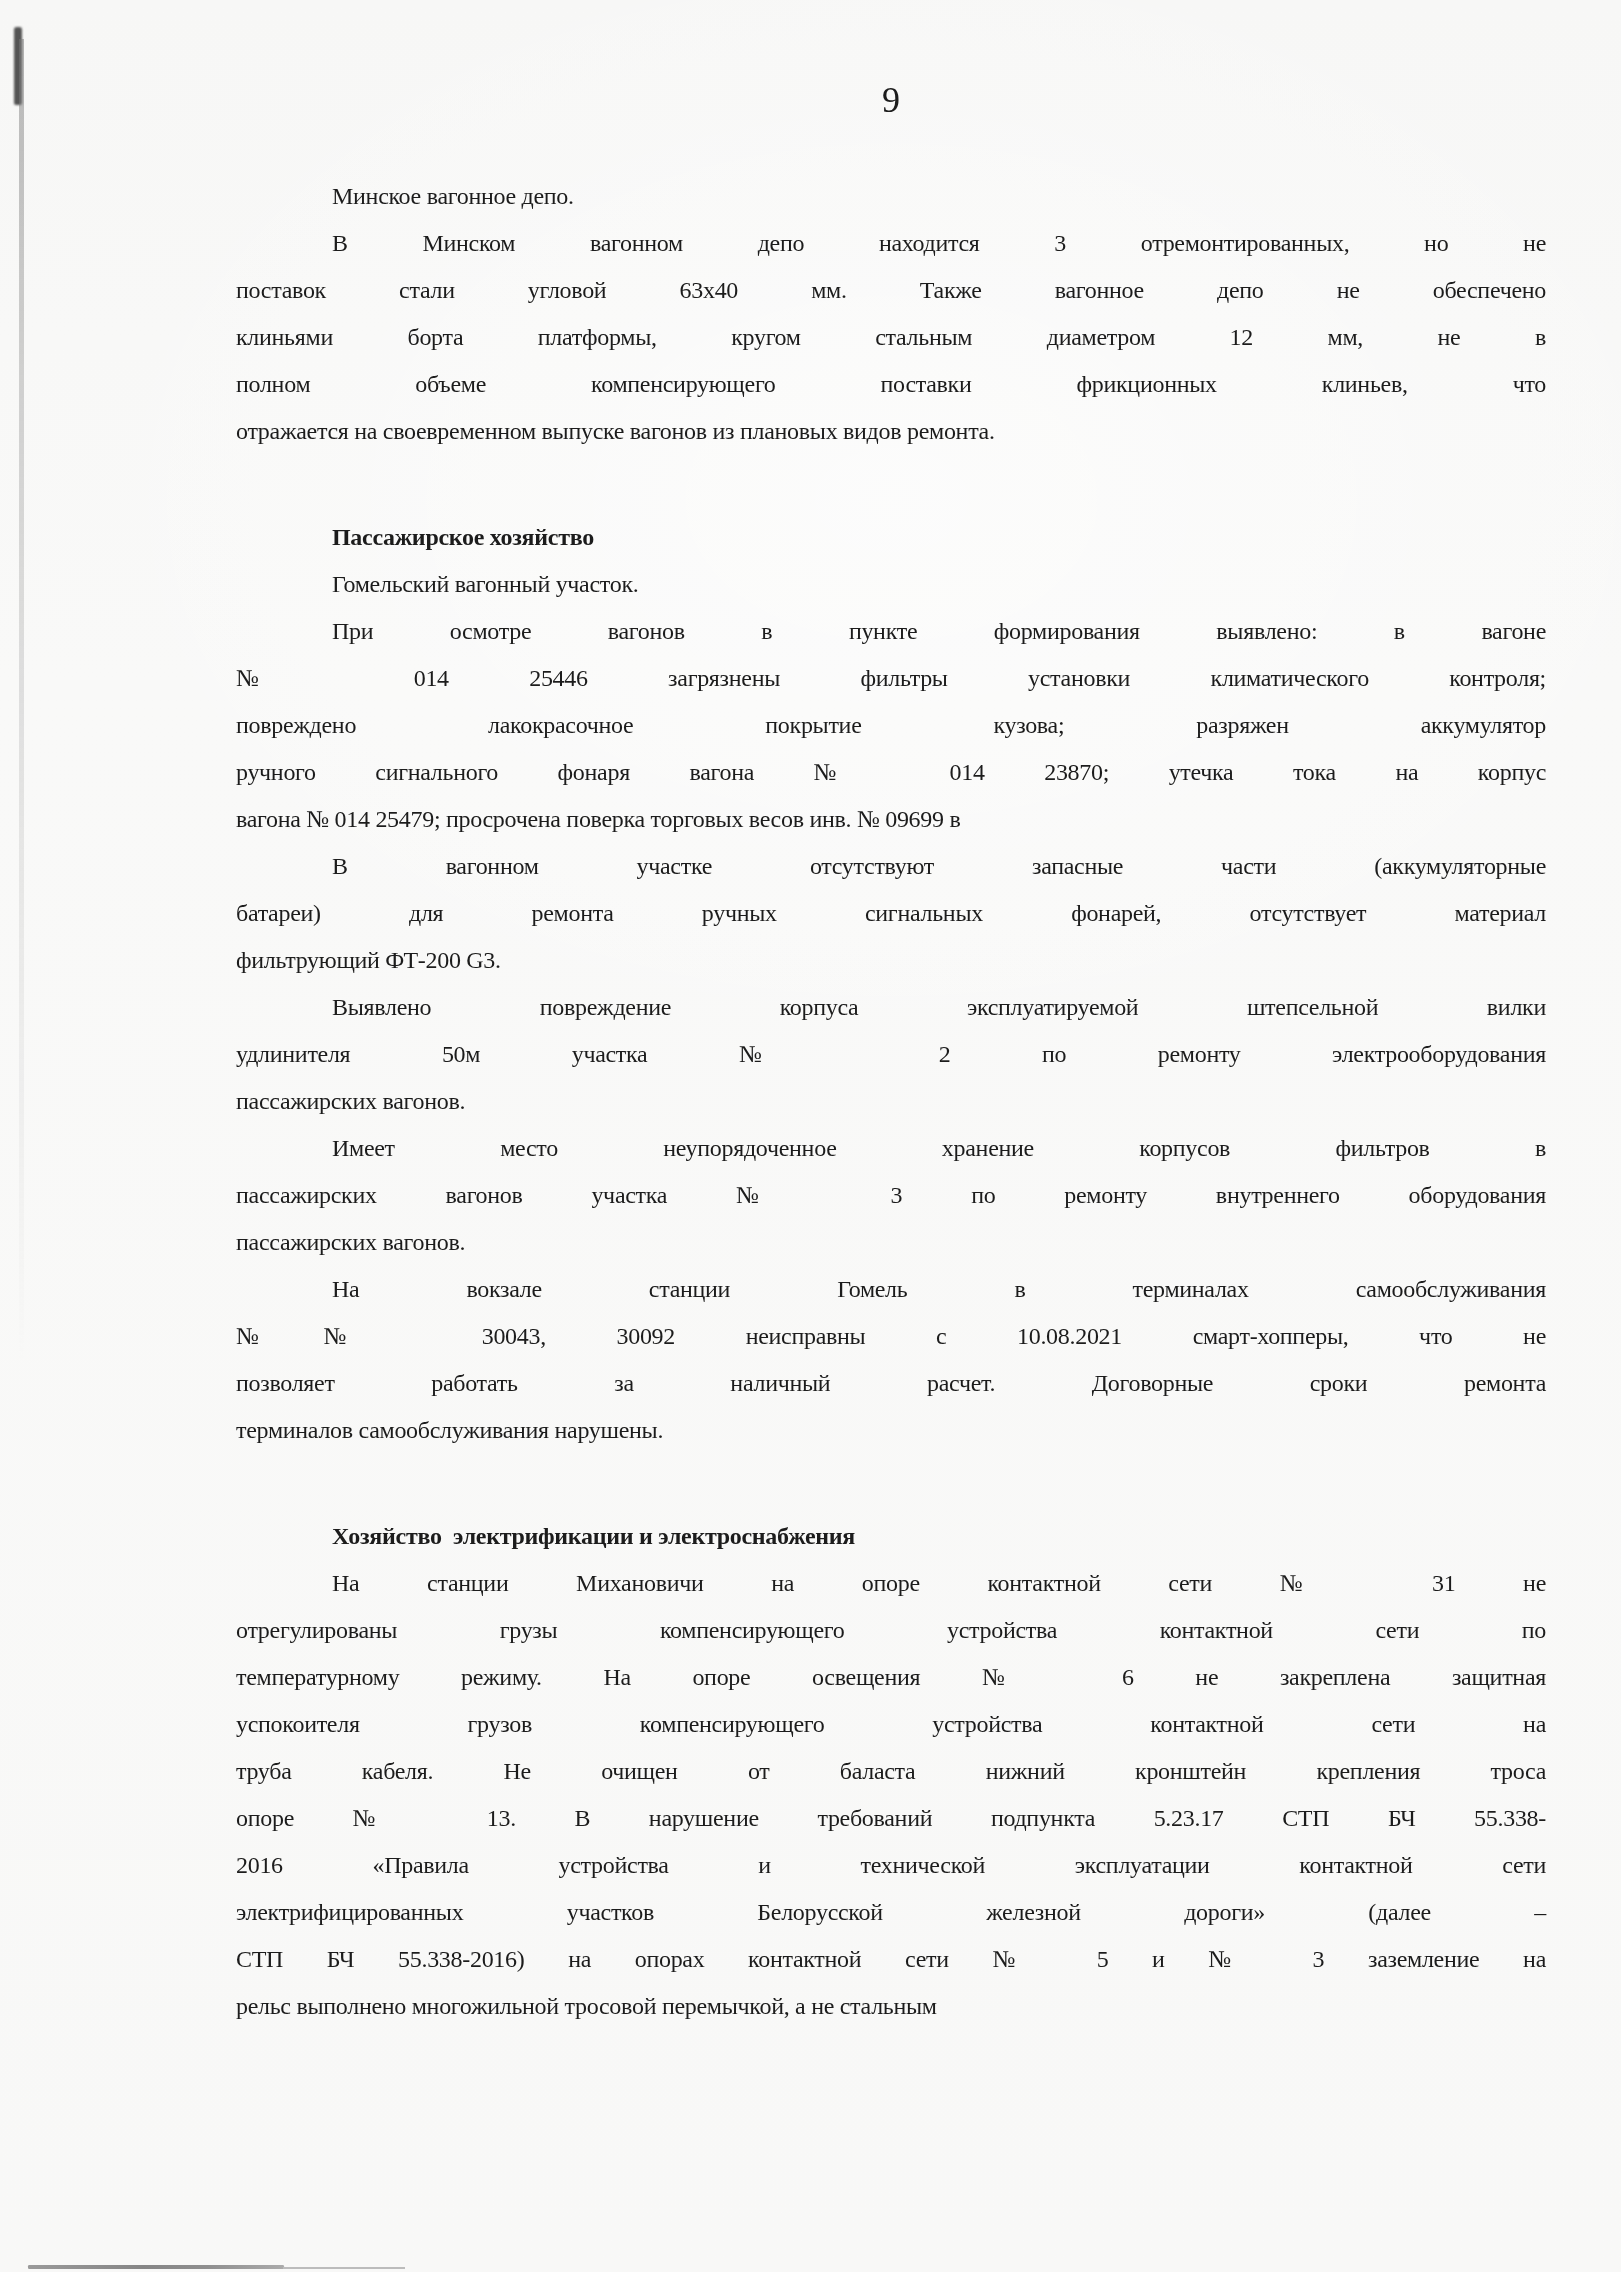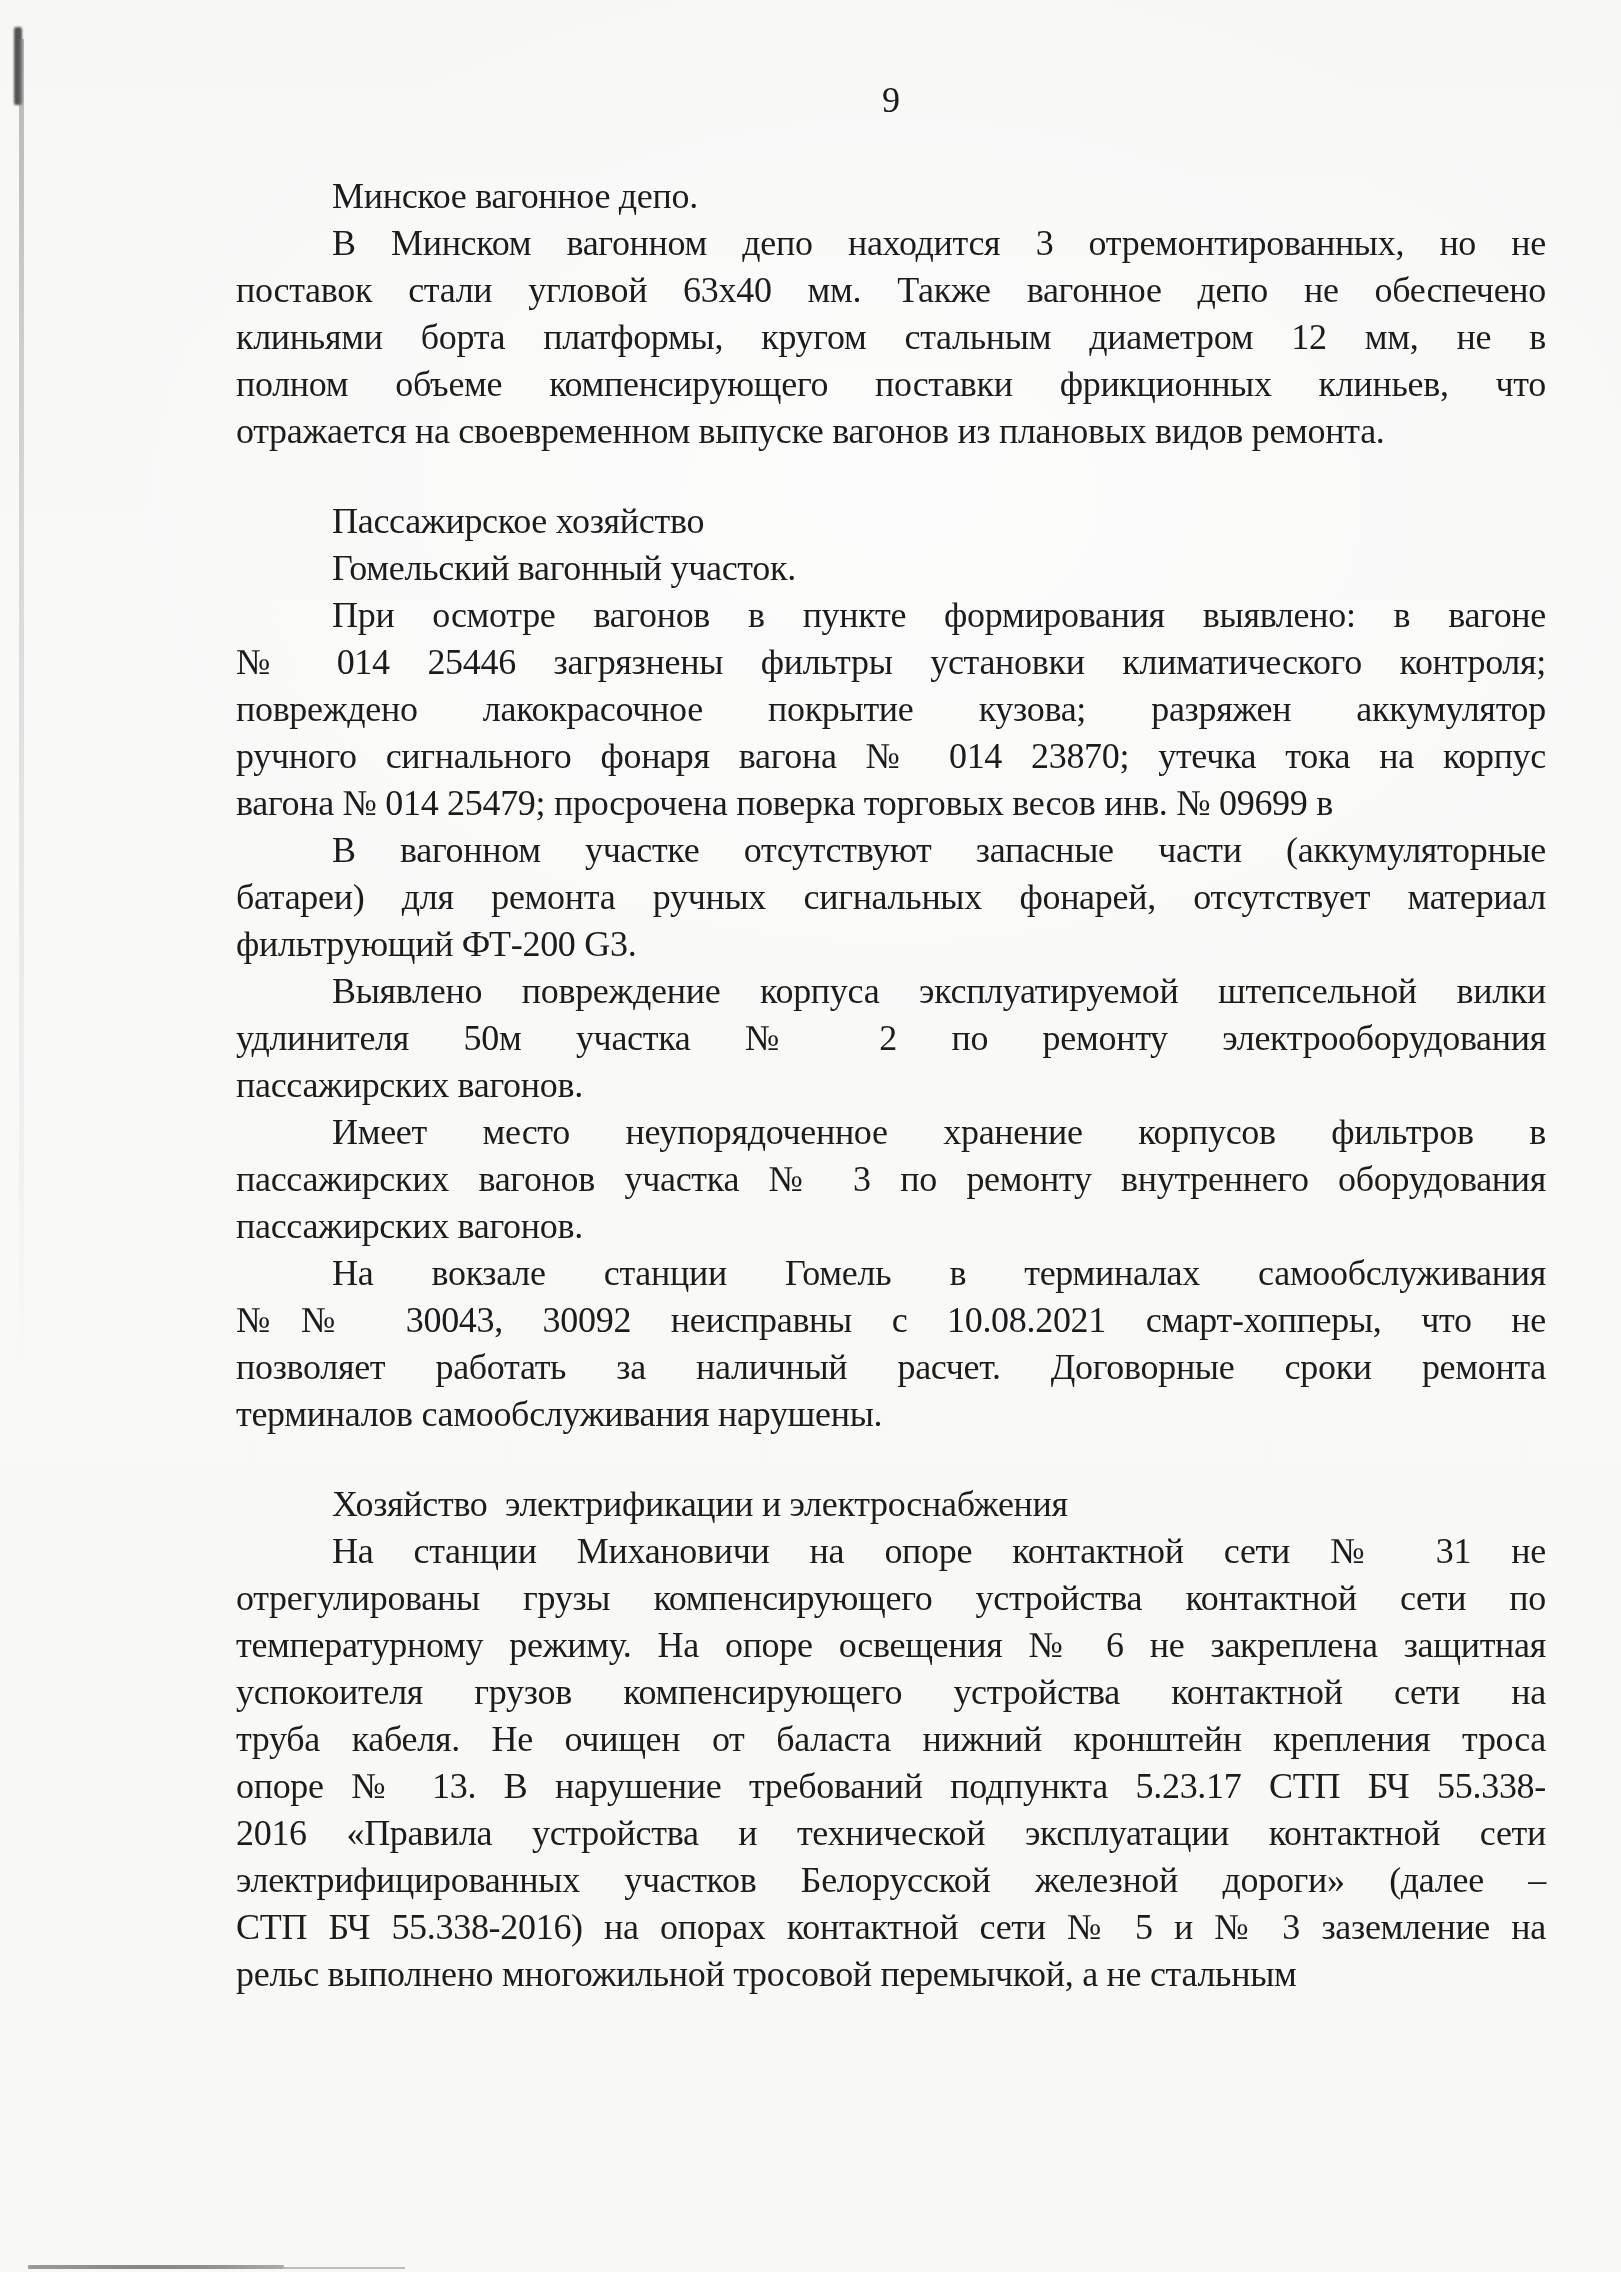--- a/index.html
+++ b/index.html
@@ -20,34 +20,34 @@
   }
   .page-number {
     position: absolute;
     top: 77px; left: 236px; width: 1310px;
     text-align: center;
     font-size: 36px; line-height: 46px;
   }
   .body-col {
     position: absolute;
     top: 173px; left: 236px; width: 1310px;
-    font-size: 36px;
+    font-size: 24px;
     line-height: 47px;
     letter-spacing: -0.3px;
   }
   .block { margin: 0; padding: 0; }
   .block .line {
     text-align: justify;
     text-align-last: justify;
   }
   .block .line:last-child { text-align-last: left; }
   .block.indent .line:first-child { text-indent: 96px; }
   .block.heading {
-    font-weight: normal;
-    margin-top: 43px;
+    font-weight: bold;
+    margin-top: 59px;
   }
   .block.heading .line {
     text-align-last: left;
     text-indent: 96px;
     white-space: pre-wrap;
   }
   
   .edge-dark-mark {
     position: absolute;
     left: 13.5px; top: 27px; width: 8.4px; height: 78px;

